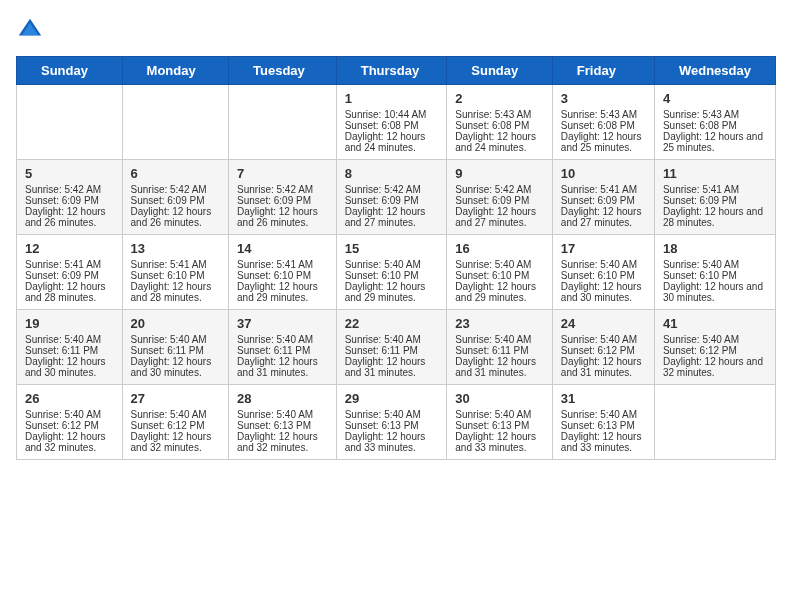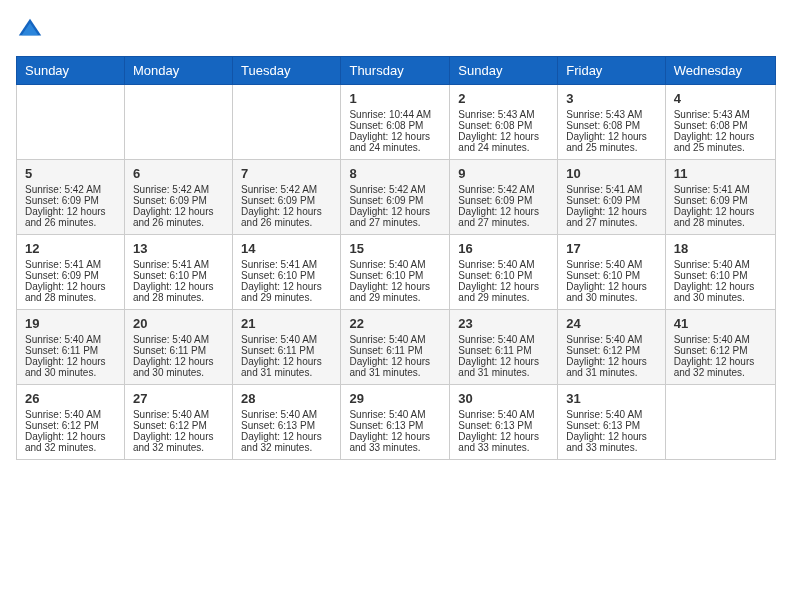--- a/index.html
+++ b/index.html
@@ -48,22 +48,22 @@
     }
     .calendar {
       width: 100%;
       border-collapse: collapse;
       border: 1px solid #ccc;
     }
     .calendar th {
       background-color: #1565c0;
       color: #fff;
       font-size: 13px;
-      font-weight: normal;
-      padding: 6px 8px;
+      font-weight: bold;
+      padding: 6px 24px;
       text-align: left;
       border: 1px solid #1154a8;
     }
     .calendar td {
       vertical-align: top;
       border: 1px solid #ccc;
       padding: 6px 8px;
       width: 113px;
       min-height: 80px;
       font-size: 10px;
@@ -139,21 +139,21 @@
         <td><span class="day-number">13</span><span>Sunrise: 5:41 AM</span><br><span>Sunset: 6:10 PM</span><br><span>Daylight: 12 hours and 28 minutes.</span></td>
         <td><span class="day-number">14</span><span>Sunrise: 5:41 AM</span><br><span>Sunset: 6:10 PM</span><br><span>Daylight: 12 hours and 29 minutes.</span></td>
         <td><span class="day-number">15</span><span>Sunrise: 5:40 AM</span><br><span>Sunset: 6:10 PM</span><br><span>Daylight: 12 hours and 29 minutes.</span></td>
         <td><span class="day-number">16</span><span>Sunrise: 5:40 AM</span><br><span>Sunset: 6:10 PM</span><br><span>Daylight: 12 hours and 29 minutes.</span></td>
         <td><span class="day-number">17</span><span>Sunrise: 5:40 AM</span><br><span>Sunset: 6:10 PM</span><br><span>Daylight: 12 hours and 30 minutes.</span></td>
         <td><span class="day-number">18</span><span>Sunrise: 5:40 AM</span><br><span>Sunset: 6:10 PM</span><br><span>Daylight: 12 hours and 30 minutes.</span></td>
       </tr>
       <tr>
         <td><span class="day-number">19</span><span>Sunrise: 5:40 AM</span><br><span>Sunset: 6:11 PM</span><br><span>Daylight: 12 hours and 30 minutes.</span></td>
         <td><span class="day-number">20</span><span>Sunrise: 5:40 AM</span><br><span>Sunset: 6:11 PM</span><br><span>Daylight: 12 hours and 30 minutes.</span></td>
-        <td><span class="day-number">21</span><span>Sunrise: 5:40 AM</span><br><span>Sunset: 6:11 PM</span><br><span>Daylight: 12 hours and 31 minutes.</span></td>
+        <td><span class="day-number">37</span><span>Sunrise: 5:40 AM</span><br><span>Sunset: 6:11 PM</span><br><span>Daylight: 12 hours and 31 minutes.</span></td>
         <td><span class="day-number">22</span><span>Sunrise: 5:40 AM</span><br><span>Sunset: 6:11 PM</span><br><span>Daylight: 12 hours and 31 minutes.</span></td>
         <td><span class="day-number">23</span><span>Sunrise: 5:40 AM</span><br><span>Sunset: 6:11 PM</span><br><span>Daylight: 12 hours and 31 minutes.</span></td>
         <td><span class="day-number">24</span><span>Sunrise: 5:40 AM</span><br><span>Sunset: 6:12 PM</span><br><span>Daylight: 12 hours and 31 minutes.</span></td>
         <td><span class="day-number">41</span><span>Sunrise: 5:40 AM</span><br><span>Sunset: 6:12 PM</span><br><span>Daylight: 12 hours and 32 minutes.</span></td>
       </tr>
       <tr>
         <td><span class="day-number">26</span><span>Sunrise: 5:40 AM</span><br><span>Sunset: 6:12 PM</span><br><span>Daylight: 12 hours and 32 minutes.</span></td>
         <td><span class="day-number">27</span><span>Sunrise: 5:40 AM</span><br><span>Sunset: 6:12 PM</span><br><span>Daylight: 12 hours and 32 minutes.</span></td>
         <td><span class="day-number">28</span><span>Sunrise: 5:40 AM</span><br><span>Sunset: 6:13 PM</span><br><span>Daylight: 12 hours and 32 minutes.</span></td>
         <td><span class="day-number">29</span><span>Sunrise: 5:40 AM</span><br><span>Sunset: 6:13 PM</span><br><span>Daylight: 12 hours and 33 minutes.</span></td>

